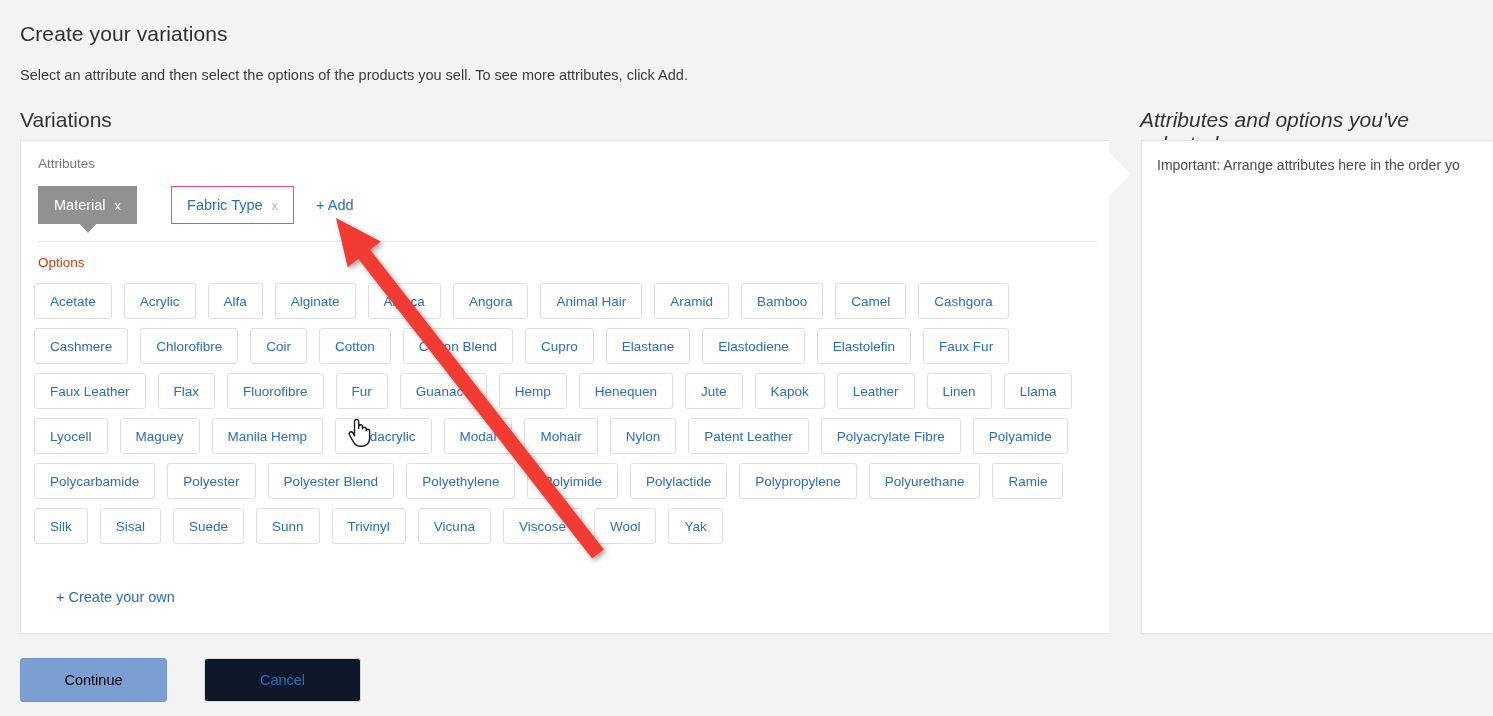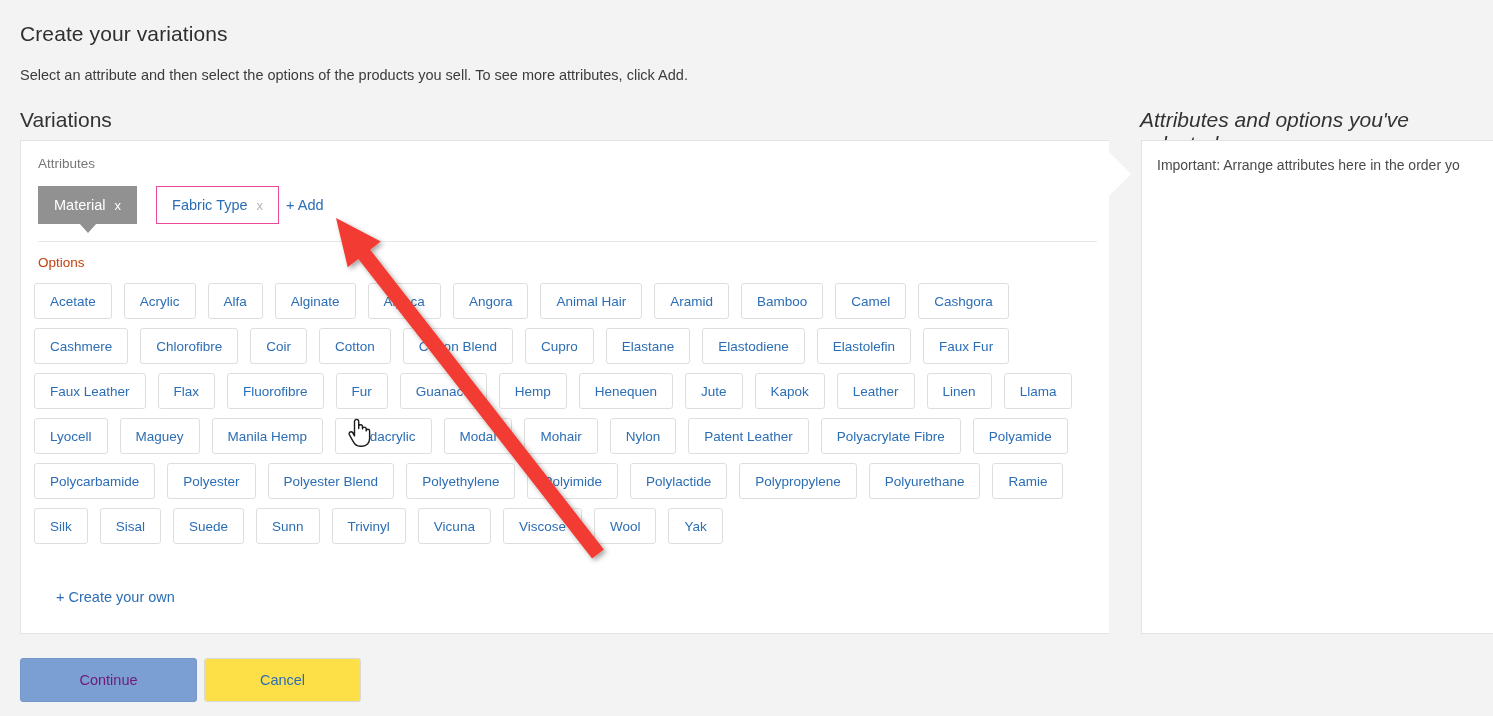--- a/index.html
+++ b/index.html
@@ -70,21 +70,21 @@
     color: #767676;
   }
 
   
   .attr-tabs {
     position: absolute;
     left: 17px;
     top: 45px;
     display: flex;
     align-items: center;
-    gap: 1px;
+    gap: 16px;
   }
   .attr-tab {
     position: relative;
     height: 38px;
     box-sizing: border-box;
     display: flex;
     align-items: center;
     justify-content: center;
     padding: 0 15px;
     font-size: 14.5px;
@@ -235,30 +235,30 @@
     border-radius: 3px;
     font-size: 14.5px;
     display: flex;
     align-items: center;
     justify-content: center;
     cursor: pointer;
   }
   .btn-continue {
     left: 20px;
     top: 658px;
-    width: 177px;
+    width: 147px;
     background: #7b9fd3;
     border: 1px solid #7396cb;
-    color: #701a75;
+    color: #000000;
   }
   .btn-cancel {
     left: 204px;
     top: 658px;
     width: 157px;
-    background: #fde047;
+    background: #0f172a;
     border: 1px solid #d9d9d9;
     color: #2c6eb5;
   }
 
   
   .annotation-overlay {
     position: absolute;
     left: 0;
     top: 0;
     width: 1493px;

